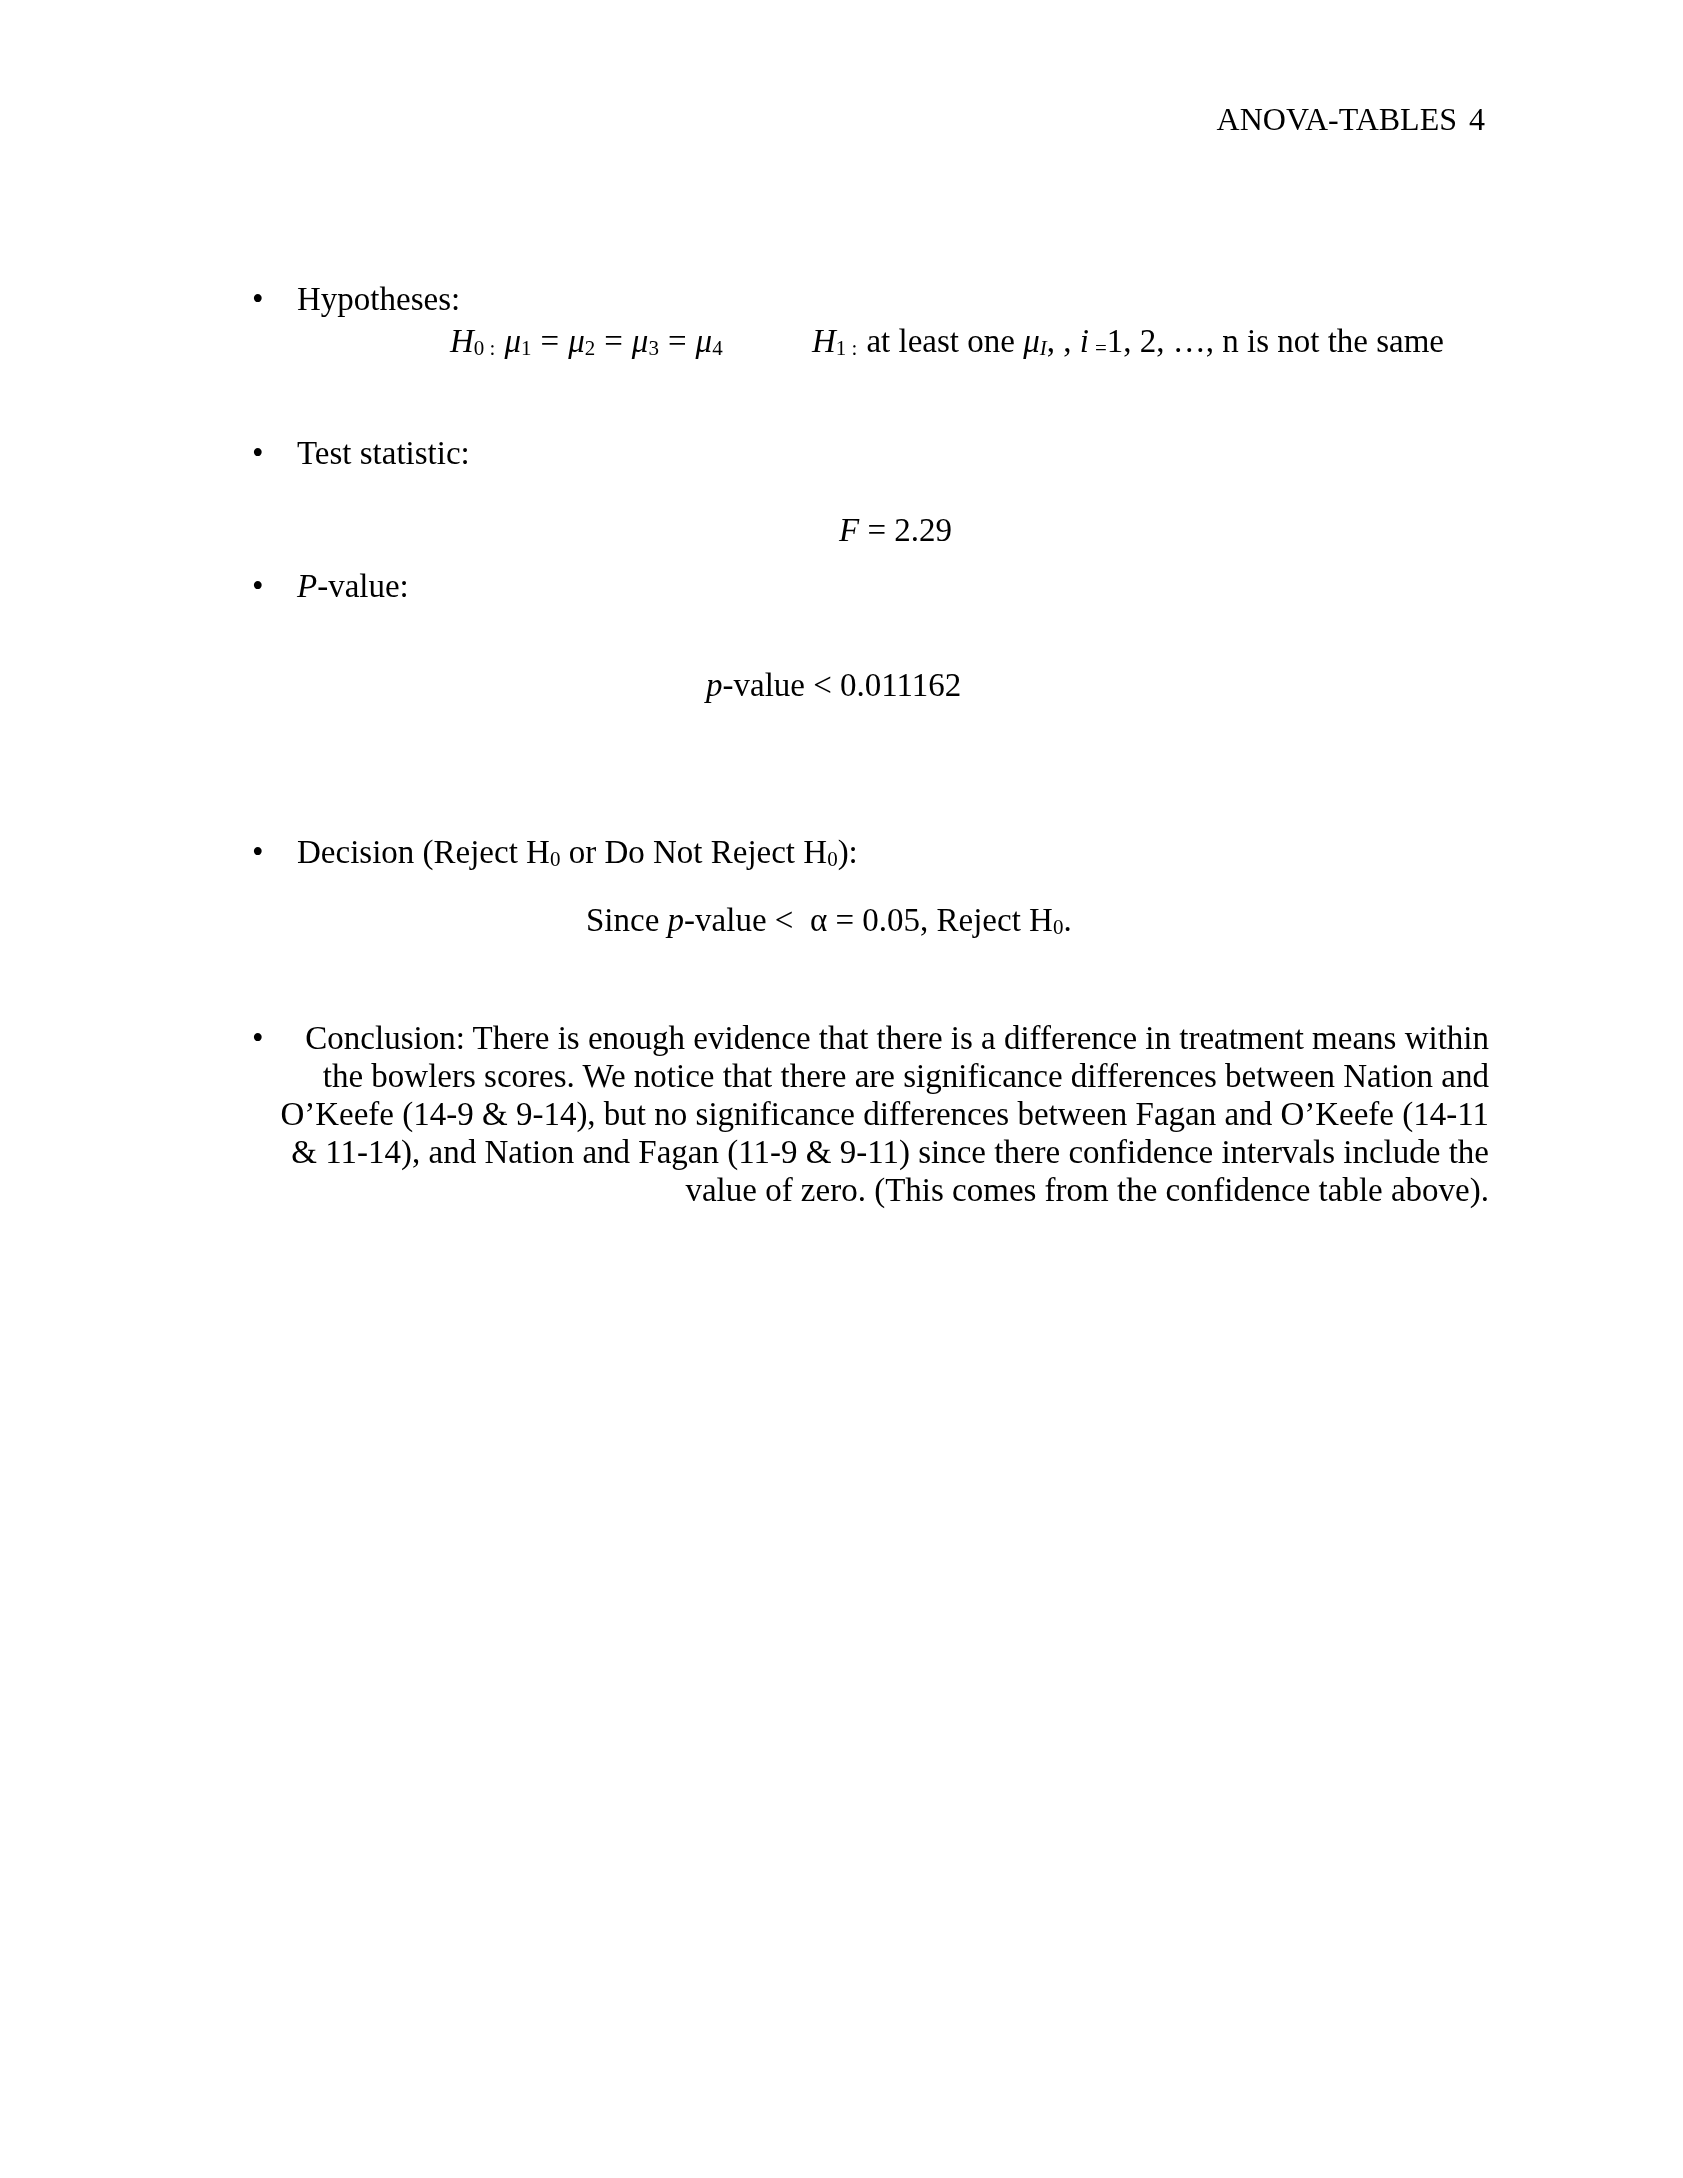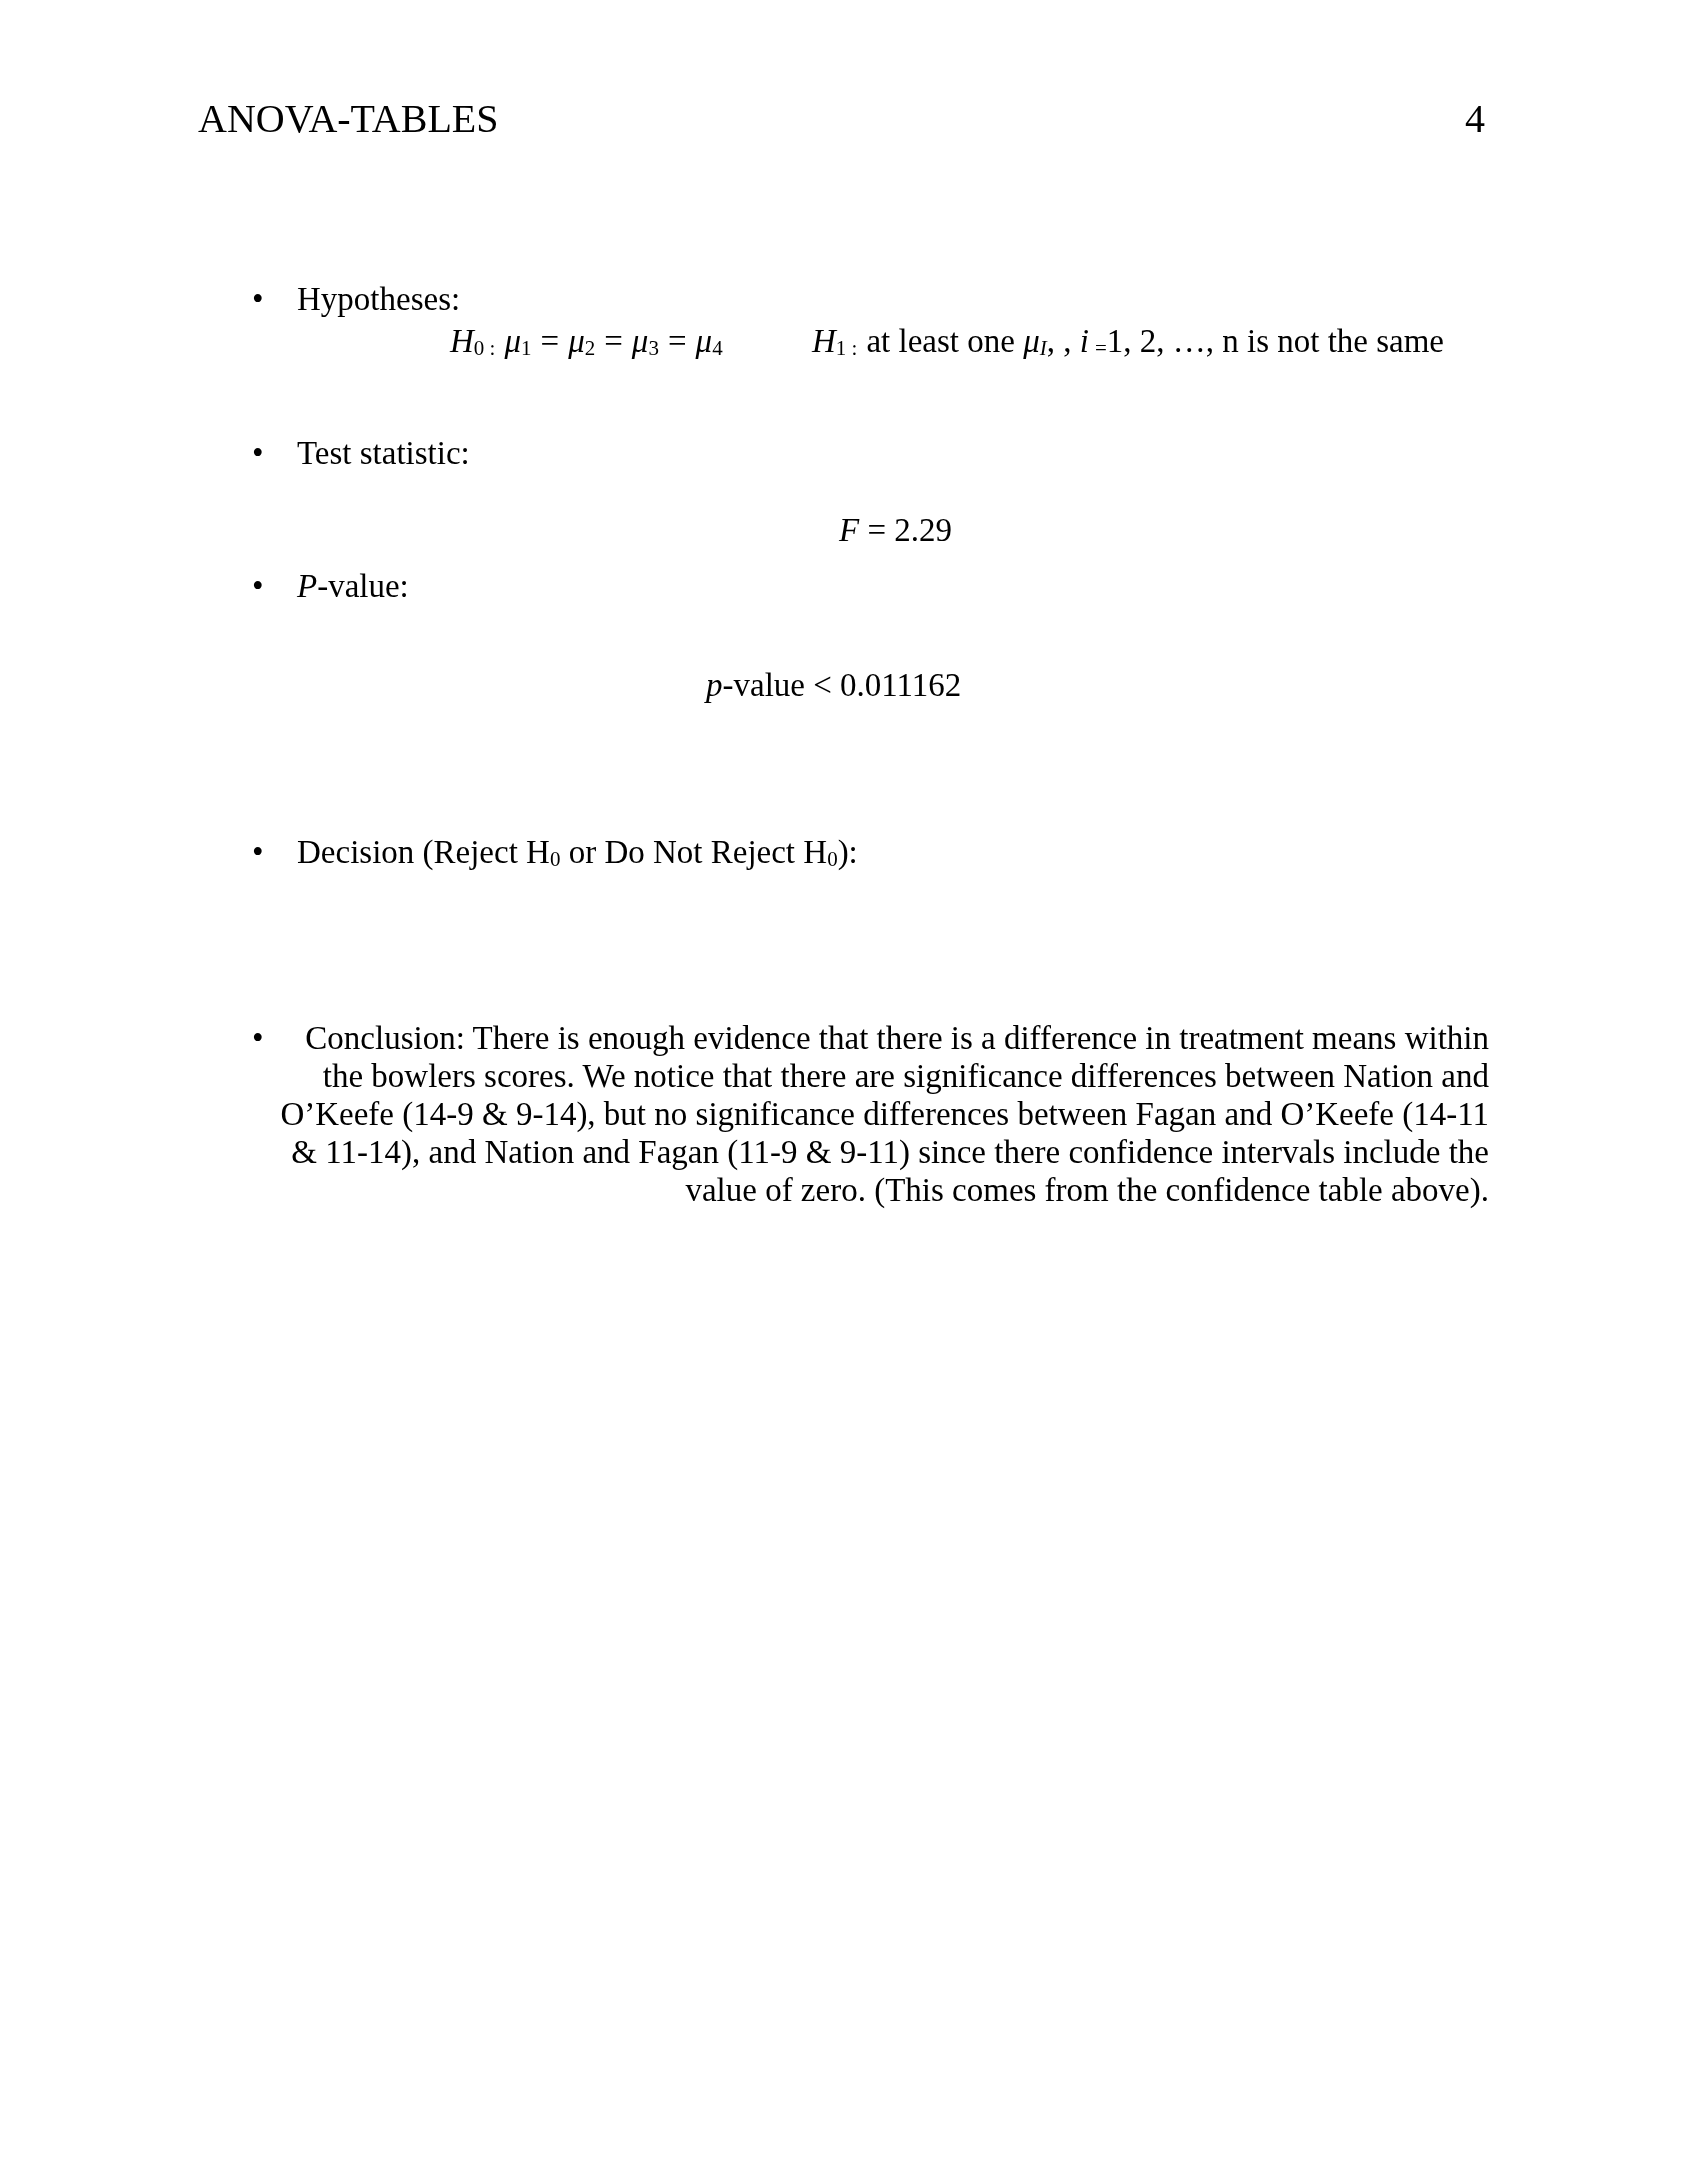--- a/index.html
+++ b/index.html
@@ -13,23 +13,24 @@
     font-size: 33px;
     overflow: hidden;
   }
   .abs { position: absolute; white-space: nowrap; line-height: 38px; }
   .header-row {
     position: absolute;
     left: 198px;
     right: 198px;
     top: 100px;
     display: flex;
-    justify-content: space-between;
-    font-size: 40px;
+    justify-content: flex-end;
+    font-size: 32px;
     line-height: 38px;
+    gap: 12px;
   }
   .bullet-line { position: absolute; left: 252px; white-space: nowrap; line-height: 40px; }
   .bullet {
     display: inline-block;
     width: 45px;
     font-size: 33px;
   }
   .bold { font-weight: normal; }
   .it { font-style: italic; }
   .sub {
@@ -78,18 +79,19 @@
   <div class="bullet-line bold" style="top:566px">
     <span class="bullet">•</span><span class="it">P</span><span>-value:</span>
   </div>
 
   <div class="abs" style="left:706px; top:666px"><span class="it">p</span><span>-value &lt; 0.011162</span></div>
 
   <div class="bullet-line bold" style="top:832px">
     <span class="bullet">•</span><span>Decision (Reject H</span><span class="sub">0</span><span> or Do Not Reject H</span><span class="sub">0</span><span>):</span>
   </div>
 
+  <div class="abs" style="left:586px; top:901px"><span>Since </span><span class="it">p</span><span>-value &lt; &nbsp;</span><span>α</span><span> = 0.05, Reject H</span><span class="sub">0</span><span>.</span></div>
 
   <div class="abs" style="left:252px; top:1019px"><span class="bullet">•</span></div>
   <div class="para"><span class="bold">Conclusion:</span><span> There is enough evidence that there is a difference in treatment means within the bowlers scores. We notice that there are significance differences between Nation and O’Keefe (14-9 &amp; 9-14), but no significance differences between Fagan and O’Keefe (14-11 &amp; 11-14), and Nation and Fagan (11-9 &amp; 9-11) since there confidence intervals include the value of zero. (This comes from the confidence table above).</span></div>
 
 </div>
 
 
 </body></html>

